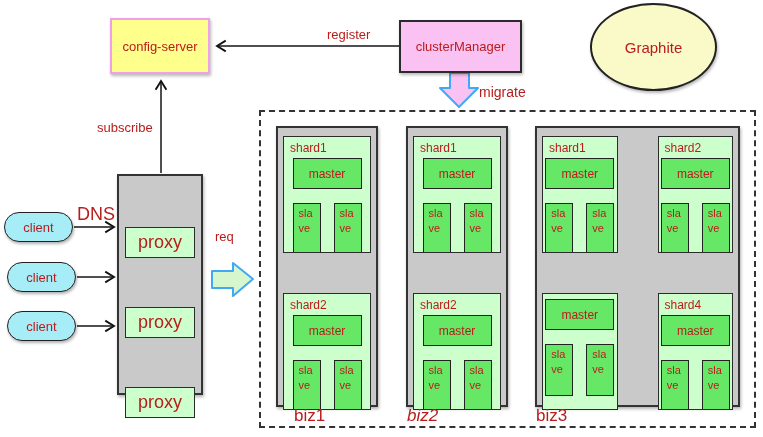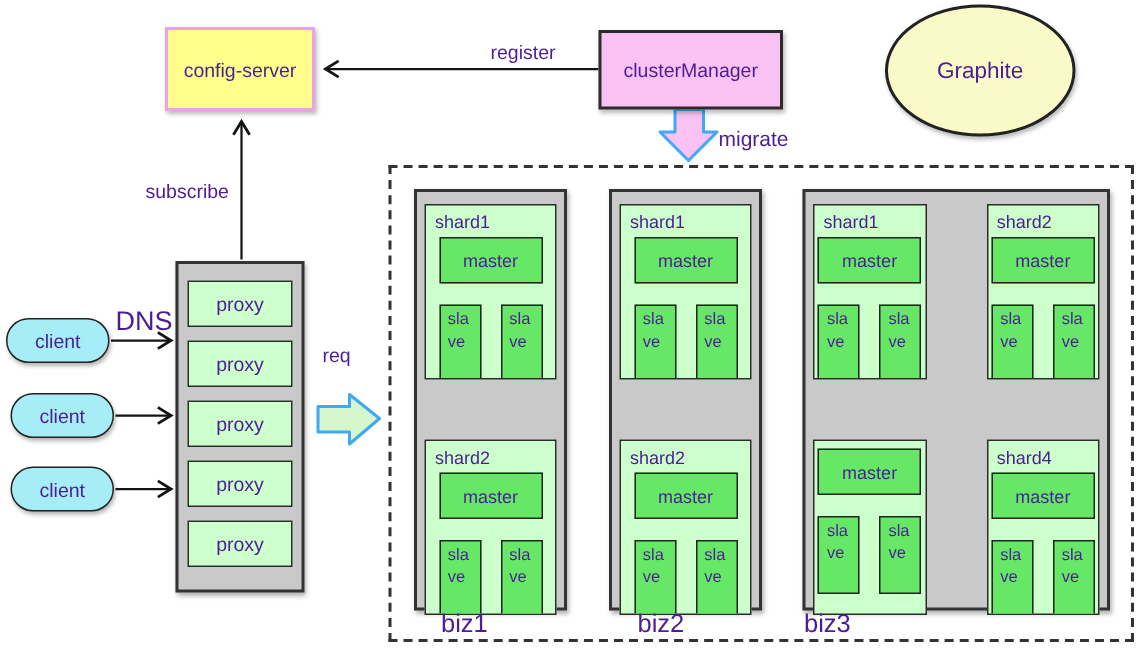--- a/index.html
+++ b/index.html
@@ -1,18 +1,18 @@
 <!DOCTYPE html>
 <html><head>
 <meta charset="utf-8">
 <style>
   html,body{margin:0;padding:0;background:#fff;}
   .canvas{
     position:relative;width:763px;height:437px;background:#fff;overflow:hidden;
-    font-family:"Liberation Sans","DejaVu Sans",sans-serif;color:#4c1d95;border-radius:27px;
+    font-family:"Liberation Sans","DejaVu Sans",sans-serif;color:#b91c1c;border-radius:27px;
   }
   .canvas svg.wires{position:absolute;left:0;top:0;width:763px;height:437px;pointer-events:none;}
   .node{position:absolute;display:flex;align-items:center;justify-content:center;
         box-sizing:border-box;font-size:13px;box-shadow:1px 2px 3px rgba(0,0,0,.28);}
   .config{left:110px;top:18px;width:100px;height:56px;background:var(--config-fill);
           border:2px solid var(--config-border);}
   .manager{left:399px;top:20px;width:123px;height:53px;background:var(--manager-fill);
            border:2px solid #2b2b2b;}
   .graphite{left:590px;top:3px;width:127px;height:88px;background:var(--graphite-fill);
             border:2px solid #222;border-radius:50%;font-size:15px;}
@@ -26,21 +26,21 @@
           background:var(--client-fill);display:flex;align-items:center;justify-content:center;
           font-size:13px;box-sizing:border-box;box-shadow:1px 2px 3px rgba(0,0,0,.3);}
   .client.c1{left:4px;top:212px;}
   .client.c2{left:7px;top:262px;}
   .client.c3{left:7px;top:311px;}
   .proxy-stack{position:absolute;left:117px;top:174px;width:86px;height:221px;
                background:var(--gray);border:2px solid #333;box-sizing:border-box;
                display:flex;flex-direction:column;gap:9px;padding:11px 6px;
                box-shadow:1px 2px 3px rgba(0,0,0,.3);}
   .proxy{height:31px;flex:0 0 31px;background:var(--green-light);border:1.5px solid #2b2b2b;
-         box-sizing:border-box;display:flex;align-items:center;justify-content:center;font-size:13px;}
+         box-sizing:border-box;display:flex;align-items:center;justify-content:center;font-size:18px;margin-top:40px;}
   .dashed-region{position:absolute;left:259px;top:110px;width:497px;height:318px;
                  border:2px dashed #333;box-sizing:border-box;}
   .biz{position:absolute;top:126px;height:281px;background:var(--gray);border:2px solid #333;
        box-sizing:border-box;display:grid;grid-auto-rows:117px;row-gap:19px;column-gap:17px;
        padding:8px 5px;box-shadow:1px 2px 3px rgba(0,0,0,.3);gap:40px;}
   .shard{background:var(--green-light);border:1.5px solid #2b2b2b;box-sizing:border-box;
          padding-top:2px;overflow:hidden;}
   .shard-name{font-size:12px;padding:2px 0 0 6px;}
   .master{width:69px;height:31px;margin:3px auto 0;background:var(--green-bright);
           border:1.5px solid #222;box-sizing:border-box;display:flex;align-items:center;
@@ -211,15 +211,15 @@
             <div class="slave">
               <div>sla</div>
               <div>ve</div>
             </div>
           </div>
         </div>
       </div>
     </div>
 
 <div class="biz-label" style="left: 294px;">biz1</div>
-    <div class="biz-label" style="left: 425px;">biz2</div>
+    <div class="biz-label" style="left: 407px; font-style: italic;">biz2</div>
     <div class="biz-label" style="left: 536px;">biz3</div>
   </div>
 
 </body></html>

